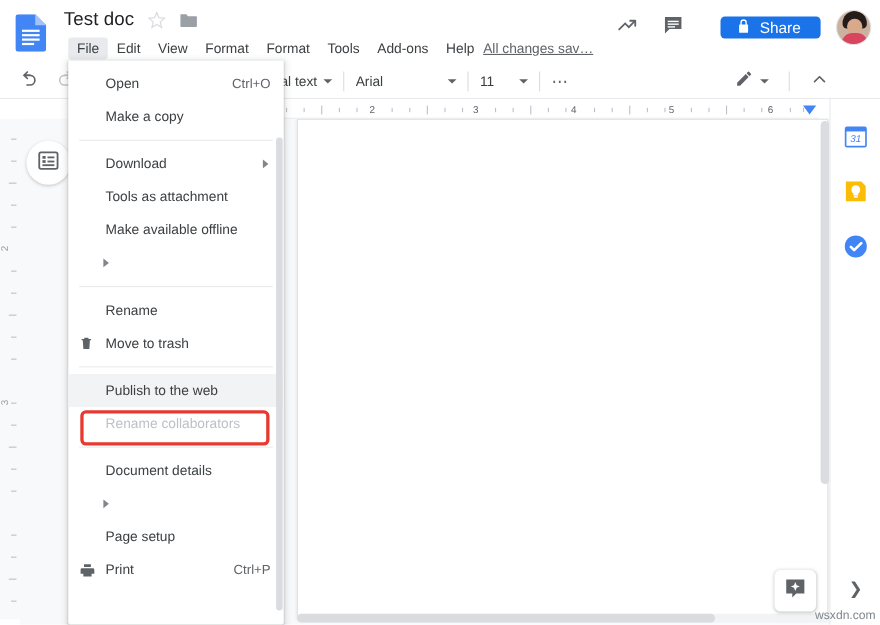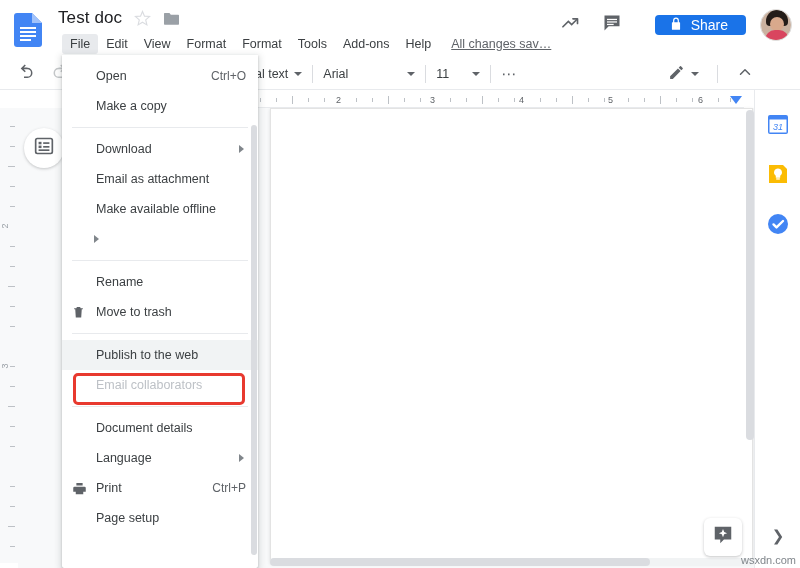--- a/index.html
+++ b/index.html
@@ -42,21 +42,21 @@
     display: flex; align-items: center; gap: 0px;
   }
   .menu-item {
     font-size: 12.5px; color: #3c4043;
     padding: 3px 8px; border-radius: 3px;
     white-space: nowrap; cursor: pointer;
   }
   .menu-item.active { background: #e8eaed; }
   .save-status {
     font-size: 12.5px; color: #5f6368;
-    margin-left: 12px; text-decoration: underline;
+    text-decoration: underline;
     white-space: nowrap; cursor: pointer;
   }
 
   .header-right {
     position: absolute; right: 8px; top: 6px;
     display: flex; align-items: center; gap: 4px;
   }
   .hicon-btn {
     width: 38px; height: 38px;
     display: flex; align-items: center; justify-content: center;
@@ -505,21 +505,21 @@
 
     <div class="dd-sep"></div>
 
     <div class="dd-item">
       <span class="ico"></span>
       <span class="lbl">Download</span>
       <span class="arrow"></span>
     </div>
     <div class="dd-item">
       <span class="ico"></span>
-      <span class="lbl">Email as attachment</span>
+      <span class="lbl">Tools as attachment</span>
     </div>
     <div class="dd-item">
       <span class="ico"></span>
       <span class="lbl">Make available offline</span>
     </div>
     <div class="dd-item">
       <span class="ico"></span>
       <span class="arrow"></span>
     </div>
 
@@ -539,46 +539,45 @@
     </div>
 
     <div class="dd-sep"></div>
 
     <div class="dd-item dd-highlight">
       <span class="ico"></span>
       <span class="lbl">Publish to the web</span>
     </div>
     <div class="dd-item disabled">
       <span class="ico"></span>
-      <span class="lbl">Email collaborators</span>
+      <span class="lbl">Rename collaborators</span>
     </div>
 
     <div class="dd-sep"></div>
 
     <div class="dd-item">
       <span class="ico"></span>
       <span class="lbl">Document details</span>
     </div>
     <div class="dd-item">
       <span class="ico"></span>
-      <span class="lbl">Language</span>
       <span class="arrow"></span>
+    </div>
+    <div class="dd-item">
+      <span class="ico"></span>
+      <span class="lbl">Page setup</span>
     </div>
     <div class="dd-item">
       <span class="ico">
         <svg width="15" height="15" viewBox="0 0 24 24">
           <path d="M7 3h10v4H7V3zm-3 6h16a2 2 0 0 1 2 2v6h-4v4H6v-4H2v-6a2 2 0 0 1 2-2zm4 8h8v4H8v-4z" fill="#5f6368"></path>
         </svg>
       </span>
       <span class="lbl">Print</span>
       <span class="accel">Ctrl+P</span>
     </div>
-    <div class="dd-item">
-      <span class="ico"></span>
-      <span class="lbl">Page setup</span>
-    </div>
 
     <div class="dd-scrollbar"></div>
   </div>
 
   <div class="redbox" style="left:73px; top:373px; width:172px; height:32px;"></div>
 
 </div>
 
 </body></html>

